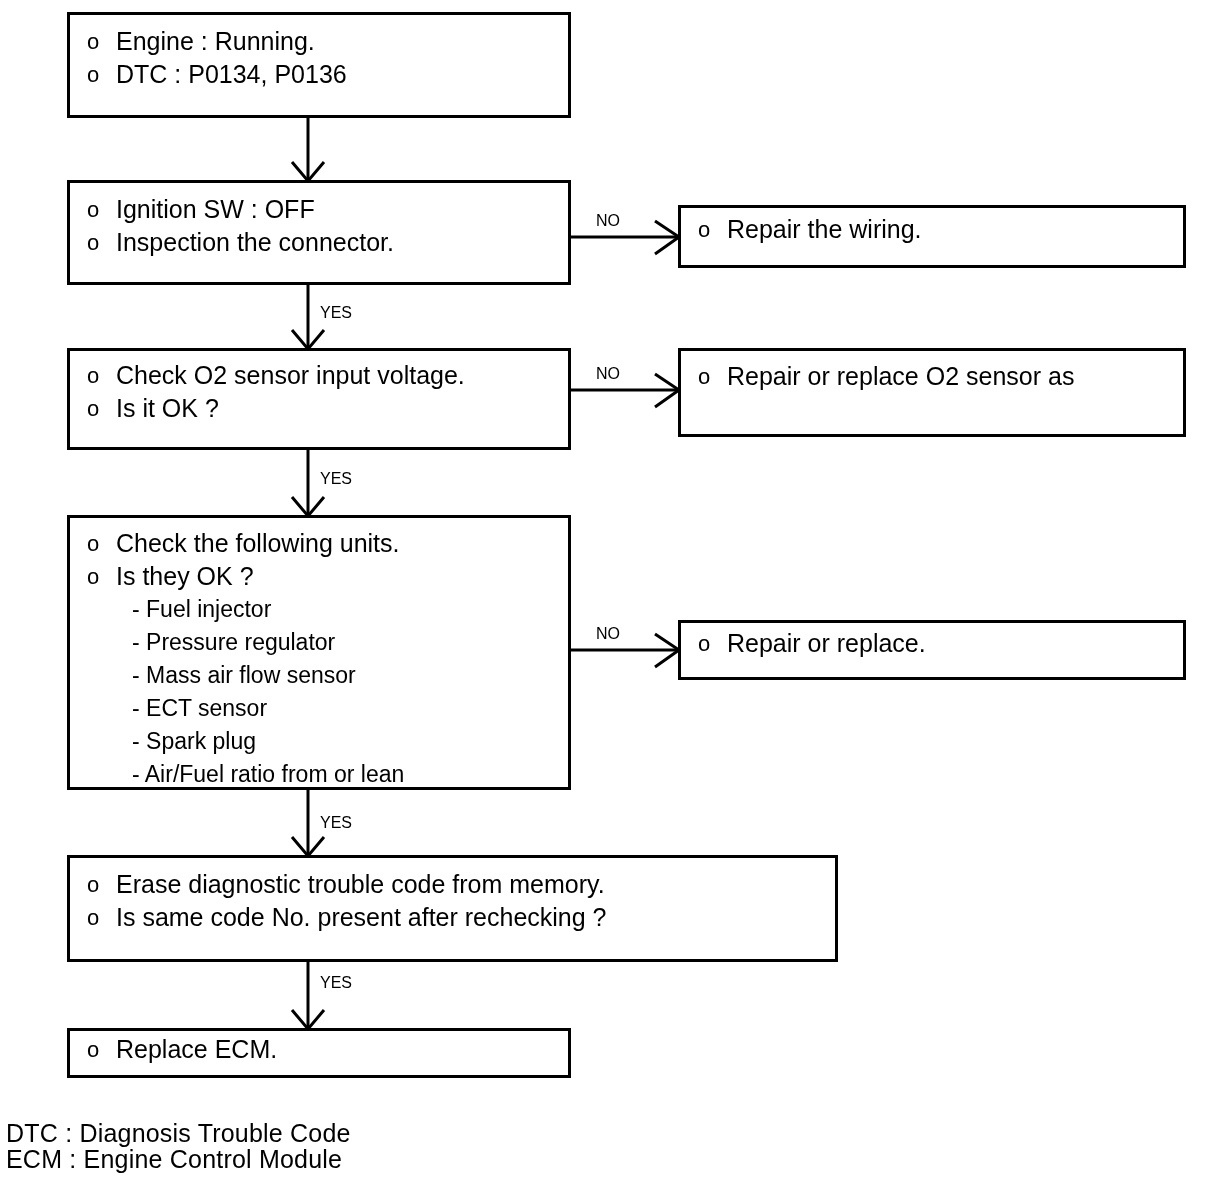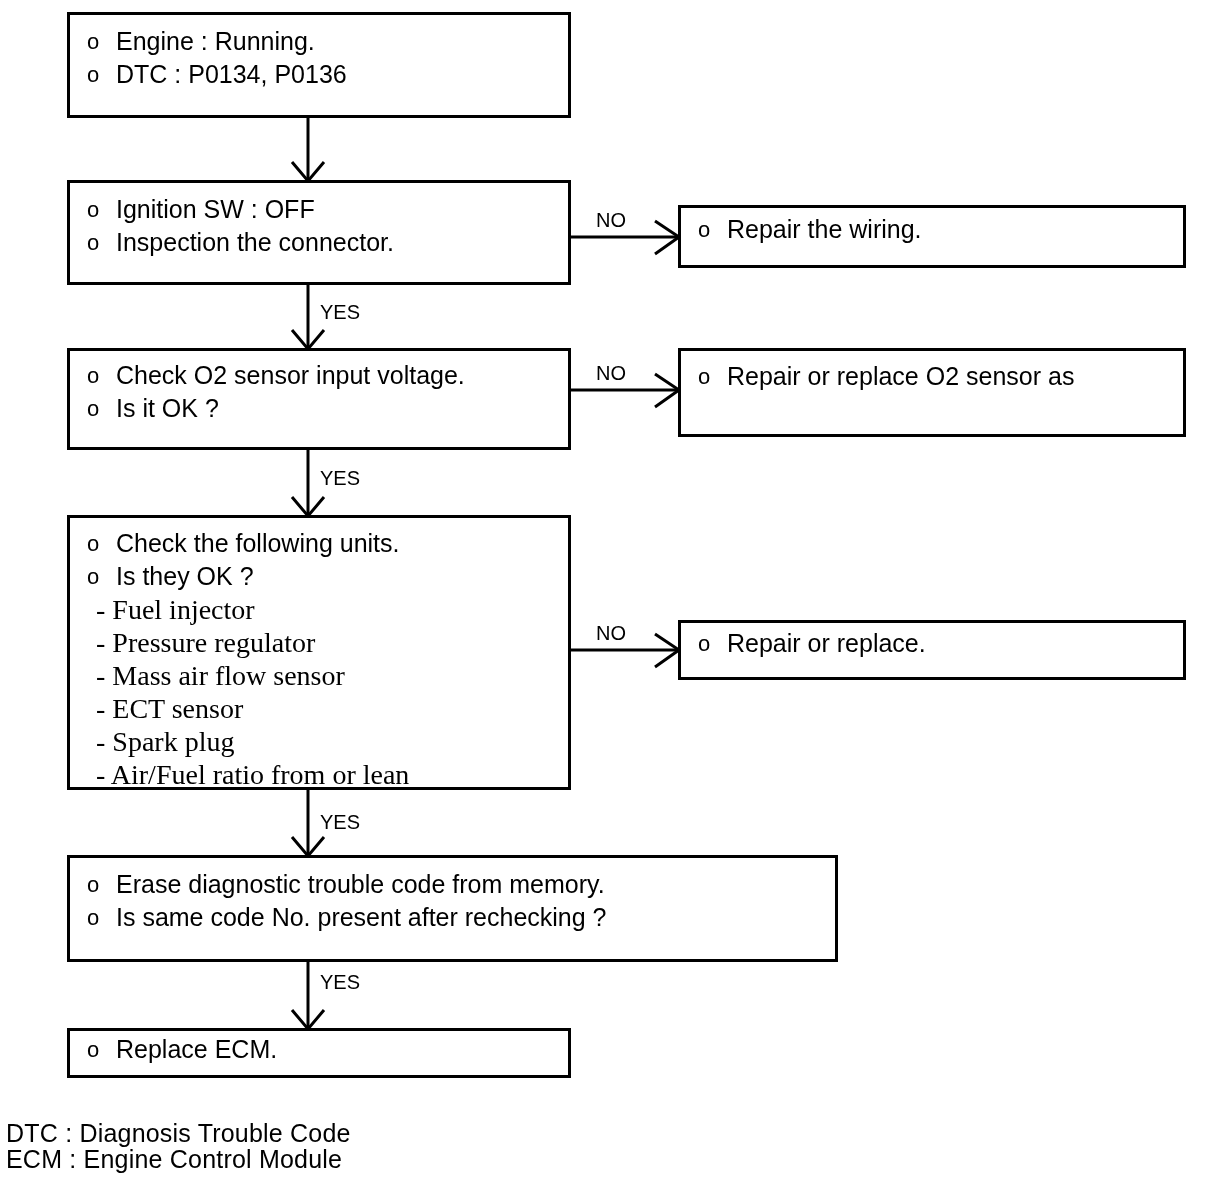--- a/index.html
+++ b/index.html
@@ -39,29 +39,28 @@
     width: 46px;
     flex: 0 0 46px;
     text-align: center;
     font-size: 22px;
     line-height: 33px;
   }
   .ltext {
     flex: 1 1 auto;
   }
   .sub {
-    font-size: 28px;
+    font-size: 23px;
     line-height: 33px;
-    padding-left: 26px;
-    white-space: nowrap;
-    font-family: Liberation Serif, serif;
+    padding-left: 62px;
+    white-space: nowrap;
   }
   .edge-label {
     position: absolute;
-    font-size: 20px;
+    font-size: 16px;
     line-height: 25px;
     white-space: nowrap;
   }
   .legend {
     position: absolute;
     font-size: 25px;
     line-height: 34px;
     white-space: nowrap;
     letter-spacing: 0.2px;
   }

